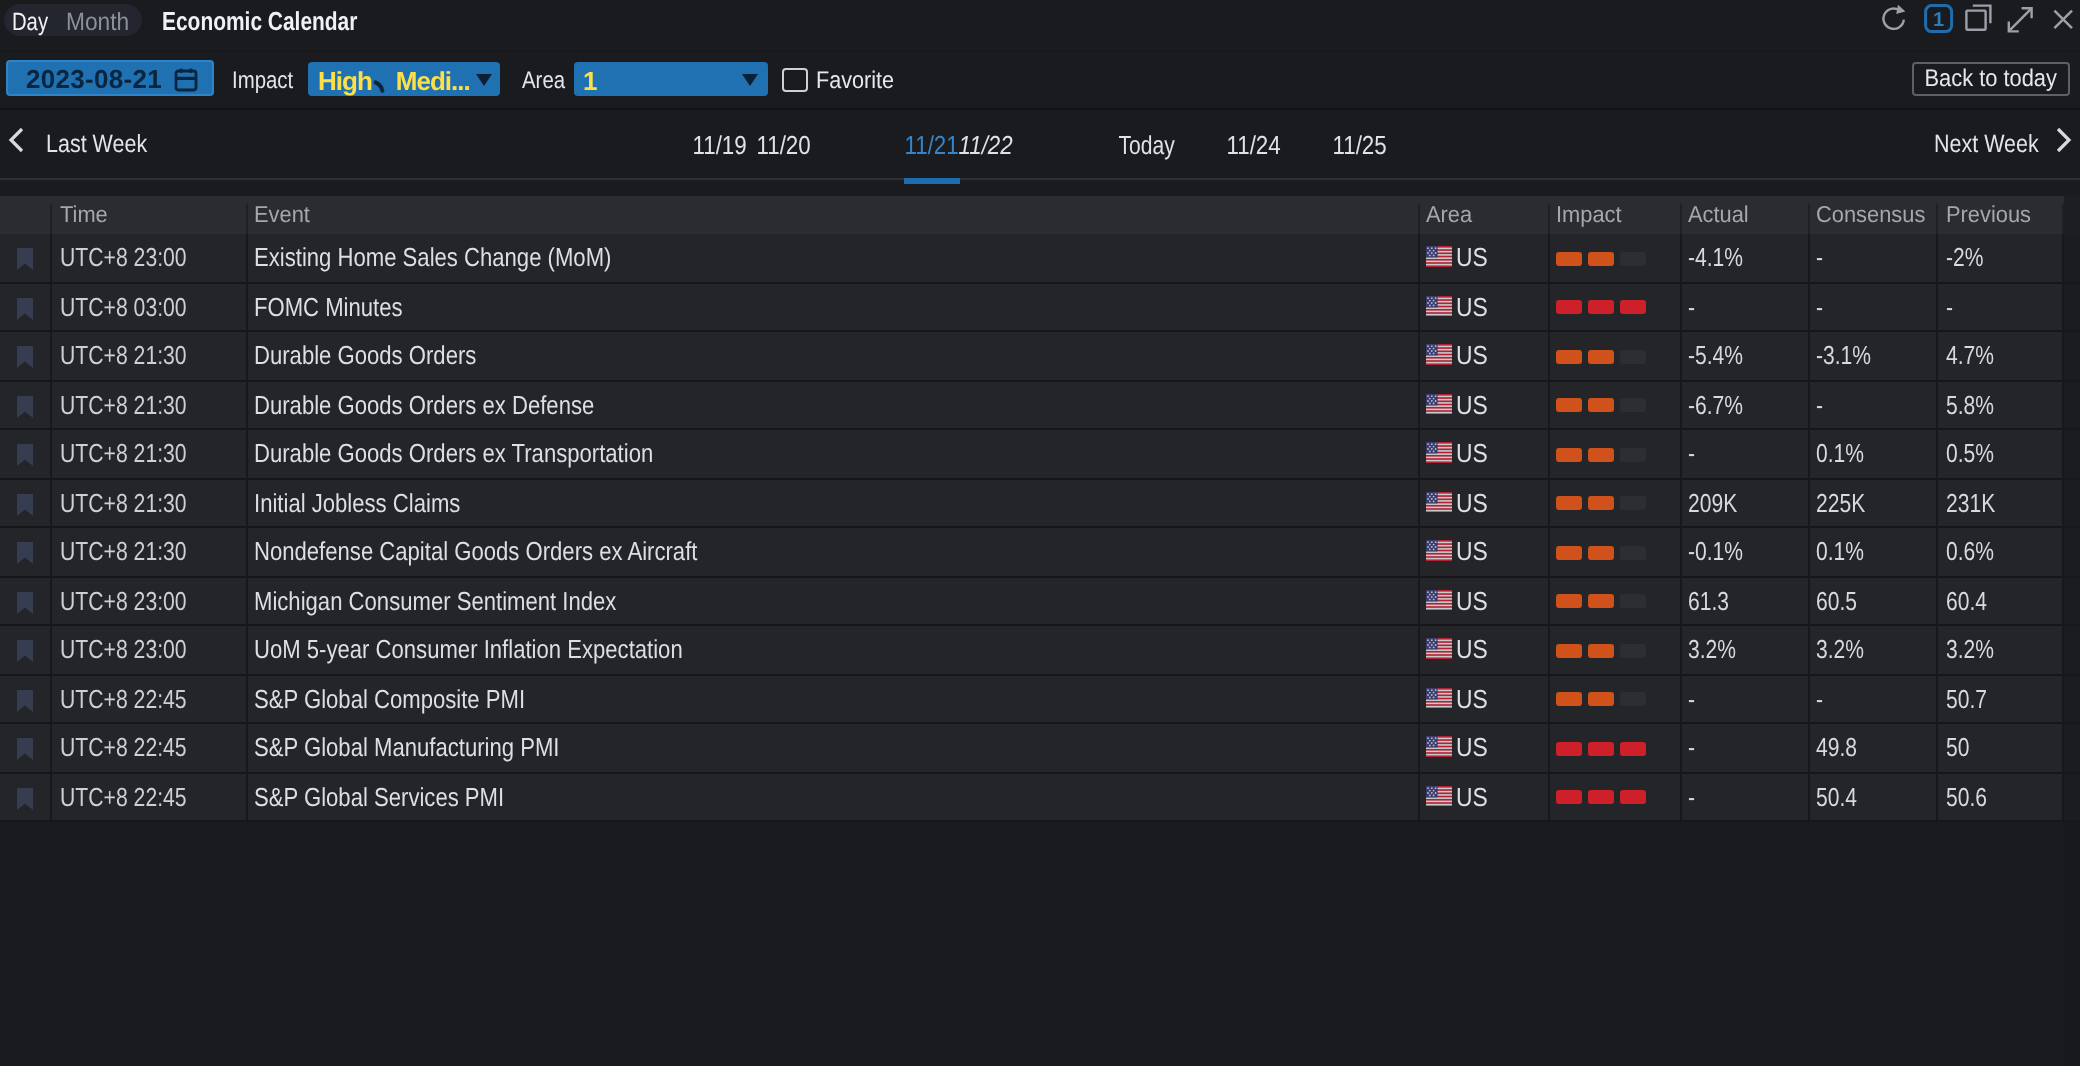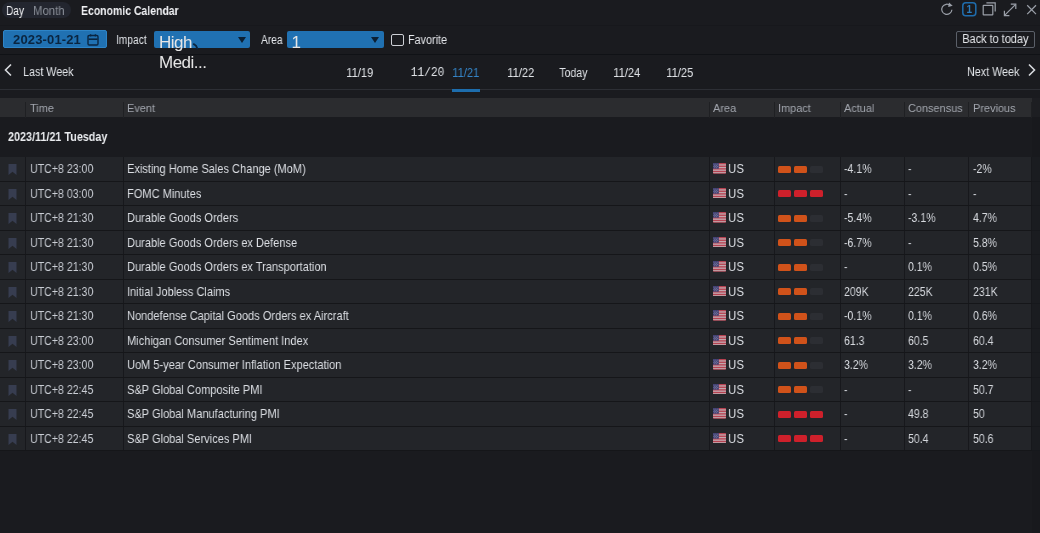--- a/index.html
+++ b/index.html
@@ -20,21 +20,21 @@
   .pill .day { will-change:transform; position:absolute; left:4px; top:2px; color:#f2f3f5; font-size:12.5px; display:inline-block; transform:scaleX(0.81); transform-origin:left center; }
   .pill .month { will-change:transform; position:absolute; left:31px; top:2px; color:#8b9099; font-size:12.5px; display:inline-block; transform:scaleX(0.91); transform-origin:left center; }
   #ectitle { will-change:transform; position:absolute; left:81px; top:3px; font-weight:bold; font-size:13px; color:#f0f1f4; display:inline-block; transform:scaleX(0.805); transform-origin:left center; }
 
   
   #controls { position:absolute; left:0; top:27px; width:1040px; height:26px; }
   .datebox { position:absolute; left:3px; top:3px; width:104px; height:18px; background:#2071b2; border-radius:2px; border:1px solid #2e84c6; }
   .datebox .dtext { position:absolute; left:9px; top:1px; color:#0a2540; font-weight:bold; font-size:13px; letter-spacing:0.15px; }
   .lbl { will-change:transform; position:absolute; top:6px; color:#e2e5e9; font-size:12px; display:inline-block; transform:scaleX(0.85); transform-origin:left center; }
   .dd { position:absolute; top:4px; height:17px; background:#2071b2; border-radius:2px; }
-  .dd .dtxt { position:absolute; left:5px; top:1.5px; color:#e5e5e5; font-weight:normal; font-size:17px; letter-spacing:-0.5px; }
+  .dd .dtxt { position:absolute; left:5px; top:1.5px; color:#fde047; font-weight:bold; font-size:13px; letter-spacing:-0.5px; }
   .tri { position:absolute; top:6px; width:0; height:0; border-left:4.5px solid transparent; border-right:4.5px solid transparent; border-top:6px solid #0b2034; }
   .cb { position:absolute; left:391px; top:7px; width:12.5px; height:12px; border:1.5px solid #cdd0d5; border-radius:2px; }
   .fav { will-change:transform; position:absolute; left:408px; top:6px; color:#e6e8ec; font-size:12px; display:inline-block; transform:scaleX(0.90); transform-origin:left center; }
   .backbtn { position:absolute; left:956px; top:4px; width:79px; height:17px; border:1px solid #5b6069; border-radius:2px; color:#e6e8ec; font-size:12px; text-align:center; line-height:14.5px; }
   .backbtn span { will-change:transform; display:inline-block; transform:scaleX(0.91); transform-origin:center center; }
 
   
   #weeknav { position:absolute; left:0; top:54px; width:1040px; height:36px; border-top:1px solid #101216; border-bottom:1px solid #2d2f35; }
   .lastweek { will-change:transform; position:absolute; left:23px; top:9.5px; color:#e2e5e9; font-size:12.5px; display:inline-block; transform:scaleX(0.86); transform-origin:left center; }
   .nextweek { will-change:transform; position:absolute; left:967px; top:9.5px; color:#e2e5e9; font-size:12.5px; display:inline-block; transform:scaleX(0.86); transform-origin:left center; }
@@ -93,21 +93,21 @@
     </g>
 
     <g stroke="#9ba0a9" stroke-width="1.25" fill="none">
       <path d="M 89.2 5.3 l 8.8 8.8 M 98.0 5.3 l -8.8 8.8"></path>
     </g>
   </svg>
 </div>
 
 <div id="controls">
   <div class="datebox">
-    <span class="dtext">2023-01-21</span>
+    <span class="dtext">2023-08-21</span>
     <svg class="abs" style="left:83px; top:2.5px;" width="12" height="12" viewBox="0 0 12 12">
       <rect x="1" y="1.5" width="10" height="9.5" rx="1.2" fill="none" stroke="#0a2540" stroke-width="1.4"></rect>
       <line x1="1.5" y1="5.2" x2="10.5" y2="5.2" stroke="#0a2540" stroke-width="1.6"></line>
       <line x1="3.6" y1="0.3" x2="3.6" y2="2.4" stroke="#0a2540" stroke-width="1.3"></line>
       <line x1="8.4" y1="0.3" x2="8.4" y2="2.4" stroke="#0a2540" stroke-width="1.3"></line>
     </svg>
   </div>
   <span class="lbl" style="left:116px;">Impact</span>
   <div class="dd" style="left:154px; width:95.5px;">
     <span class="dtxt">High<svg width="12" height="12" viewBox="0 0 12 12" style="vertical-align:-2px;">
@@ -124,23 +124,23 @@
   <span class="fav">Favorite</span>
   <div class="backbtn"><span>Back to today</span></div>
 </div>
 
 <div id="weeknav">
   <svg class="abs" style="left:4px; top:7.5px;" width="9" height="14" viewBox="0 0 9 14">
       <path class="navchev" d="M 7 1.5 L 1.5 7 L 7 12.5"></path>
     </svg>
   <span class="lastweek">Last Week</span>
   <span class="dtab" style="left:332.5px;"><span>11/19</span></span>
-  <span class="dtab" style="left:401px;font-family:Liberation Mono, monospace;"><span>11/20</span></span>
+  <span class="dtab" style="left:365px;"><span>11/20</span></span>
   <span class="dtab sel" style="left:439px;"><span>11/21</span></span>
-  <span class="dtab" style="left:494px;"><span>11/22</span></span>
+  <span class="dtab" style="left:466px;font-style:italic;"><span>11/22</span></span>
   <span class="dtab today" style="left:546px;"><span>Today</span></span>
   <span class="dtab" style="left:599.5px;"><span>11/24</span></span>
   <span class="dtab" style="left:653px;"><span>11/25</span></span>
   <div class="underline"></div>
   <span class="nextweek">Next Week</span>
   <svg class="abs" style="left:1027px; top:7.5px;" width="9" height="14" viewBox="0 0 9 14">
       <path class="navchev" d="M 2 1.5 L 7.5 7 L 2 12.5"></path>
     </svg>
 </div>
 
@@ -155,23 +155,20 @@
   <span style="left:973px;">Previous</span>
   <span class="vline" style="left:25px;background:#1f2023;"></span>
       <span class="vline" style="left:122.5px;background:#1f2023;"></span>
       <span class="vline" style="left:708.5px;background:#1f2023;"></span>
       <span class="vline" style="left:774px;background:#1f2023;"></span>
       <span class="vline" style="left:839.7px;background:#1f2023;"></span>
       <span class="vline" style="left:903.7px;background:#1f2023;"></span>
       <span class="vline" style="left:967.7px;background:#1f2023;"></span>
       <span class="vline" style="left:1031px;background:#1f2023;"></span>
 </div>
-    <div class="grp" style="height:40px;">
-      <span style="top:11.5px;">2023/11/21 Tuesday</span>
-    </div>
     <div class="row">
       <svg class="bmk" width="9" height="11.5" viewBox="0 0 9 11.5">
         <path d="M0.5 0 h8 v11 l-4 -3.3 l-4 3.3 z" fill="#373d50"></path>
       </svg>
       <span class="c-time">UTC+8 23:00</span>
       <span class="c-event">Existing Home Sales Change (MoM)</span>
       <svg class="flag" width="13" height="10.5" viewBox="0 0 13 10.5">
 <rect width="13" height="10.5" rx="1" fill="#c7c9cc"></rect>
 <rect y="0" width="13" height="0.81" fill="#b22234"></rect>
         <rect y="1.62" width="13" height="0.81" fill="#b22234"></rect>

